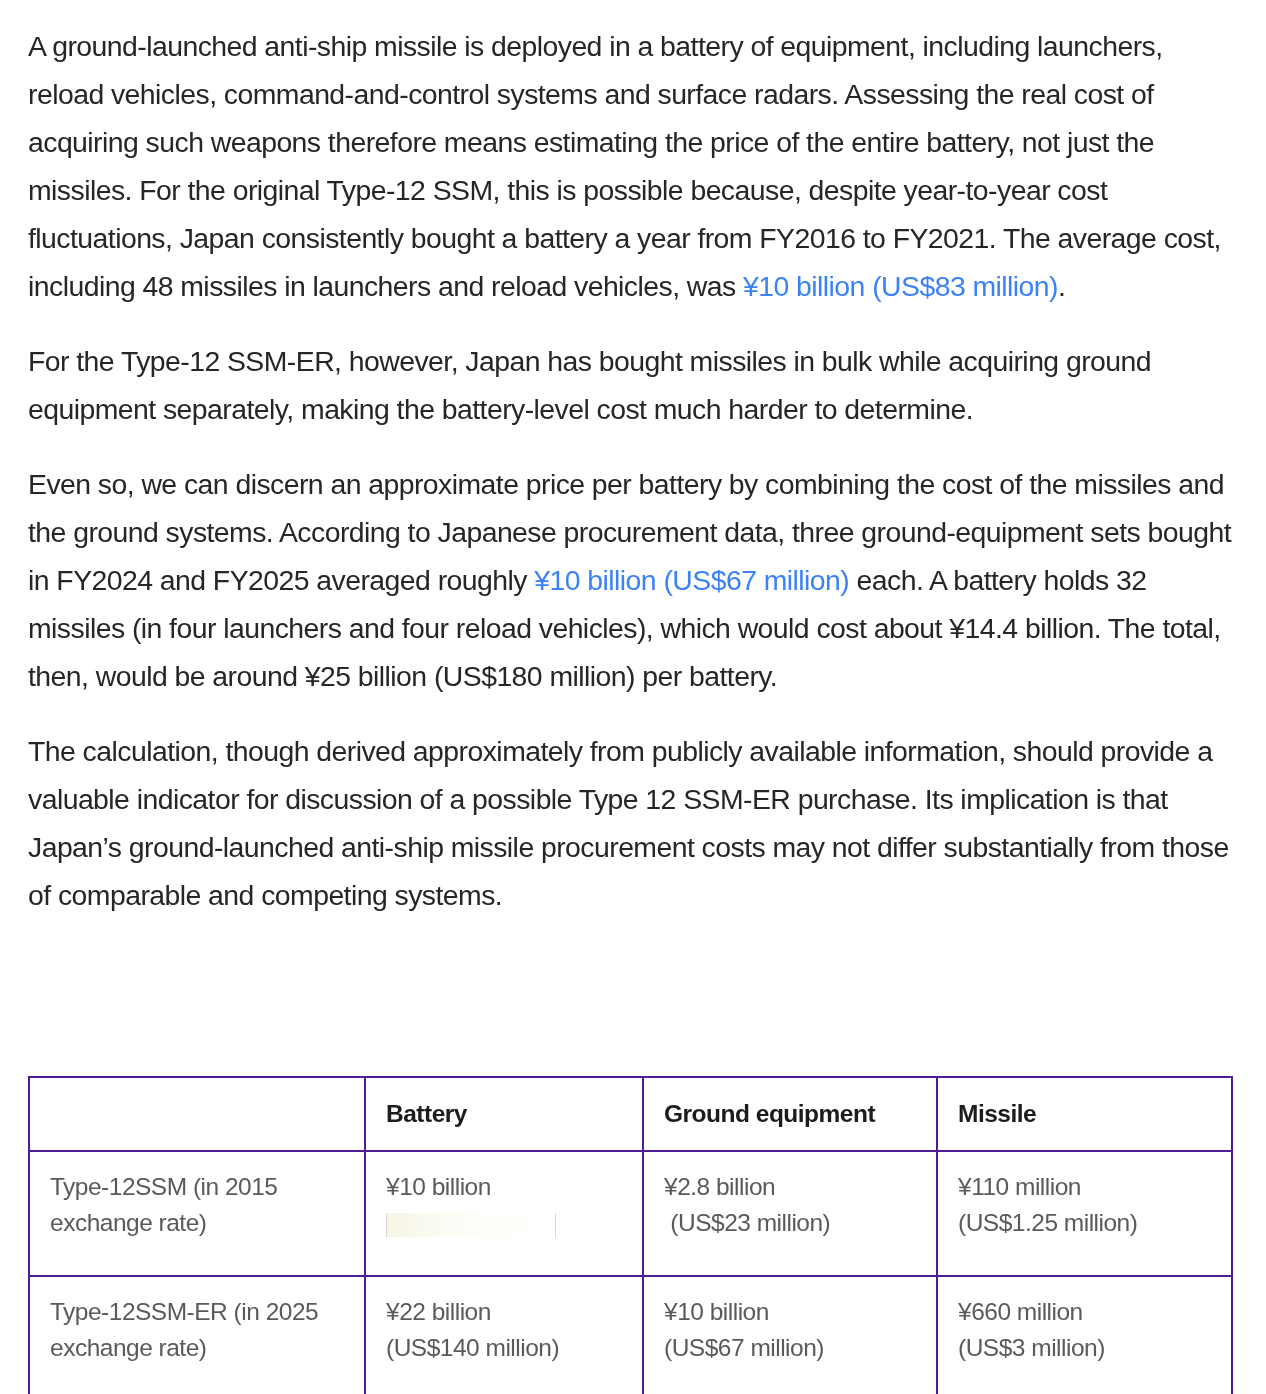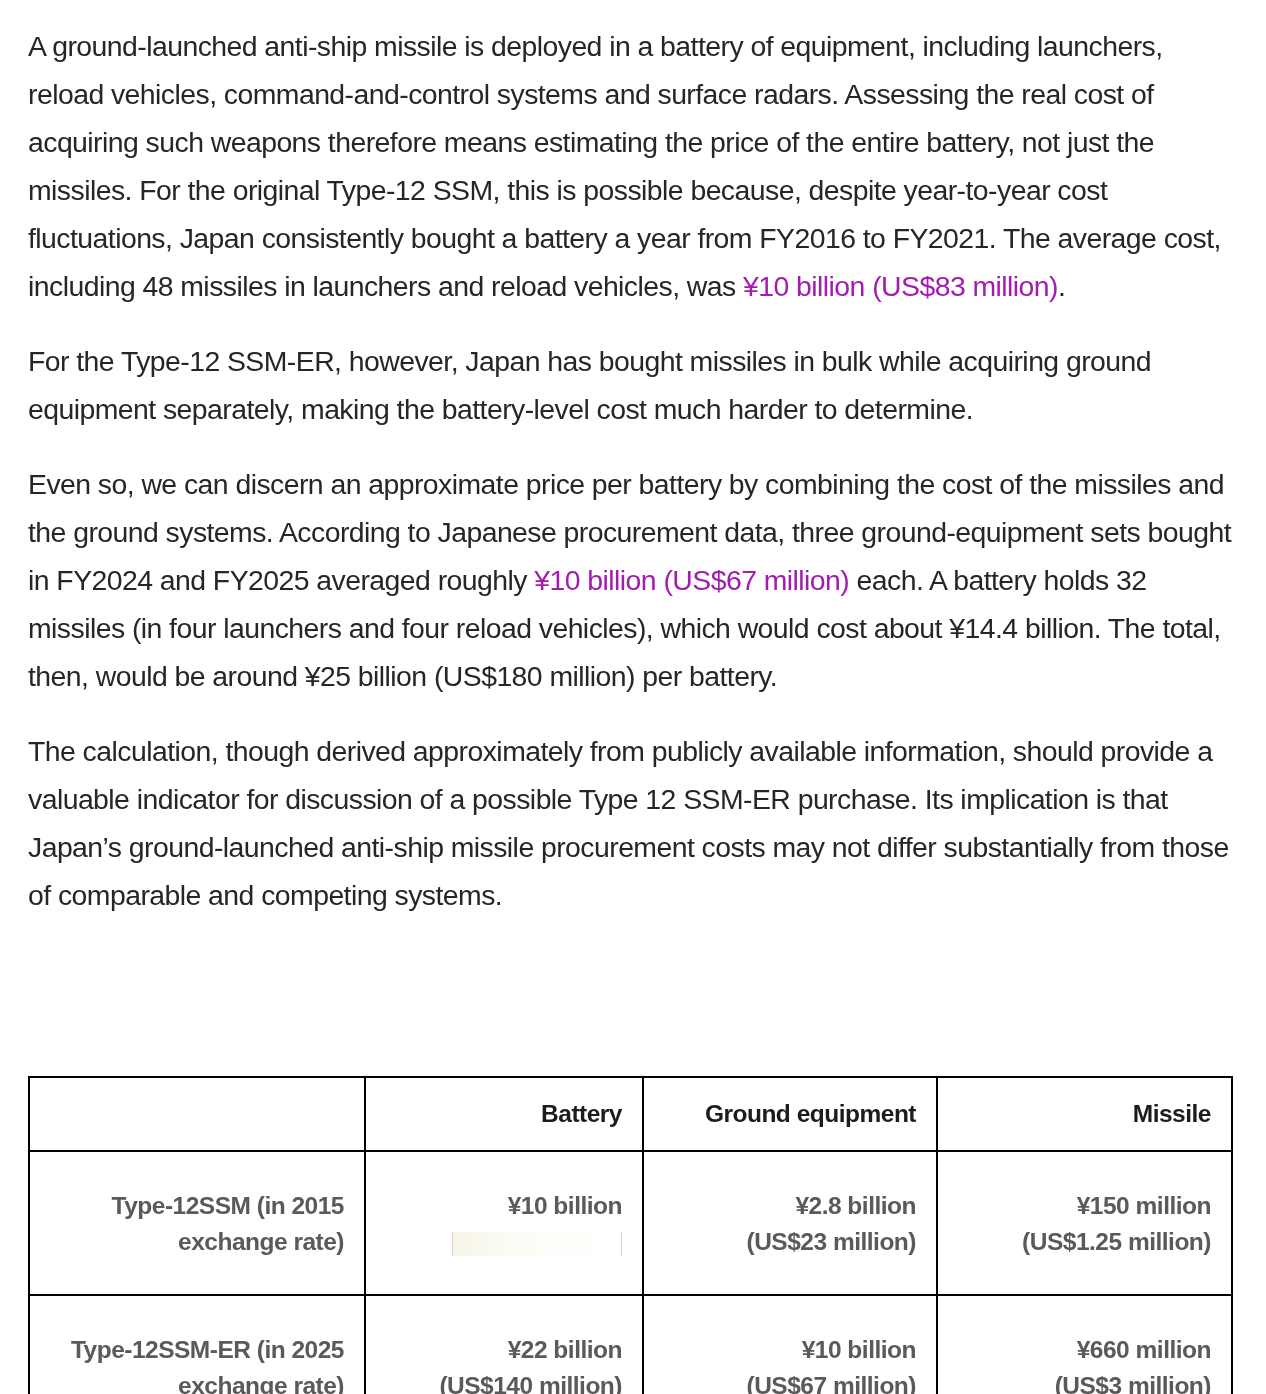--- a/index.html
+++ b/index.html
@@ -20,47 +20,47 @@
     line-height: 42px;
   }
   .para {
     margin: 22px 0 0 0;
     font-size: 28.4px;
     line-height: 48px;
     letter-spacing: -0.55px;
     color: #262626;
   }
   .para + .para { margin-top: 27px; }
-  .link { color: #a21caf; text-decoration: none; cursor: pointer; }
+  .link { color: #3b82f6; text-decoration: none; cursor: pointer; }
   .cost-table {
     position: absolute;
     left: 28px; top: 1076px;
     width: 1205px;
     border-collapse: collapse;
     font-size: 24.5px;
     letter-spacing: -0.5px;
   }
   .cost-table td, .cost-table th {
-    border: 2px solid #000000;
+    border: 2px solid #4c1d95;
     vertical-align: top;
-    text-align: right;
+    text-align: left;
     padding: 0 20px;
   }
   .cost-table th {
     height: 72px;
     vertical-align: middle;
     font-weight: bold;
     color: #1c1c1c;
   }
   .cost-table td {
     height: 106px;
-    padding-top: 36px;
+    padding-top: 17px;
     color: #5a5a5a;
     line-height: 36px;
-    font-weight: bold;
+    font-weight: normal;
   }
   .col0 { width: 294px; }
   .col1 { width: 236px; }
   .col2 { width: 252px; }
   .cell-line { display: block; }
   .blurred {
     display: inline-block;
     width: 168px; height: 24px;
     vertical-align: middle;
     background: linear-gradient(90deg, #f5f3e0 0%, #fdfdf6 40%, #fff 100%);
@@ -100,21 +100,21 @@
       </td>
       <td>
         <span class="cell-line">¥10 billion</span>
         <span class="cell-line"><span class="blurred"></span></span>
       </td>
       <td>
         <span class="cell-line">¥2.8 billion</span>
         <span class="cell-line" style="white-space:pre"> (US$23 million)</span>
       </td>
       <td>
-        <span class="cell-line">¥150 million</span>
+        <span class="cell-line">¥110 million</span>
         <span class="cell-line">(US$1.25 million)</span>
       </td>
     </tr>
     <tr>
       <td>
         <span class="cell-line">Type-12SSM-ER (in 2025</span>
         <span class="cell-line">exchange rate)</span>
       </td>
       <td>
         <span class="cell-line">¥22 billion</span>

